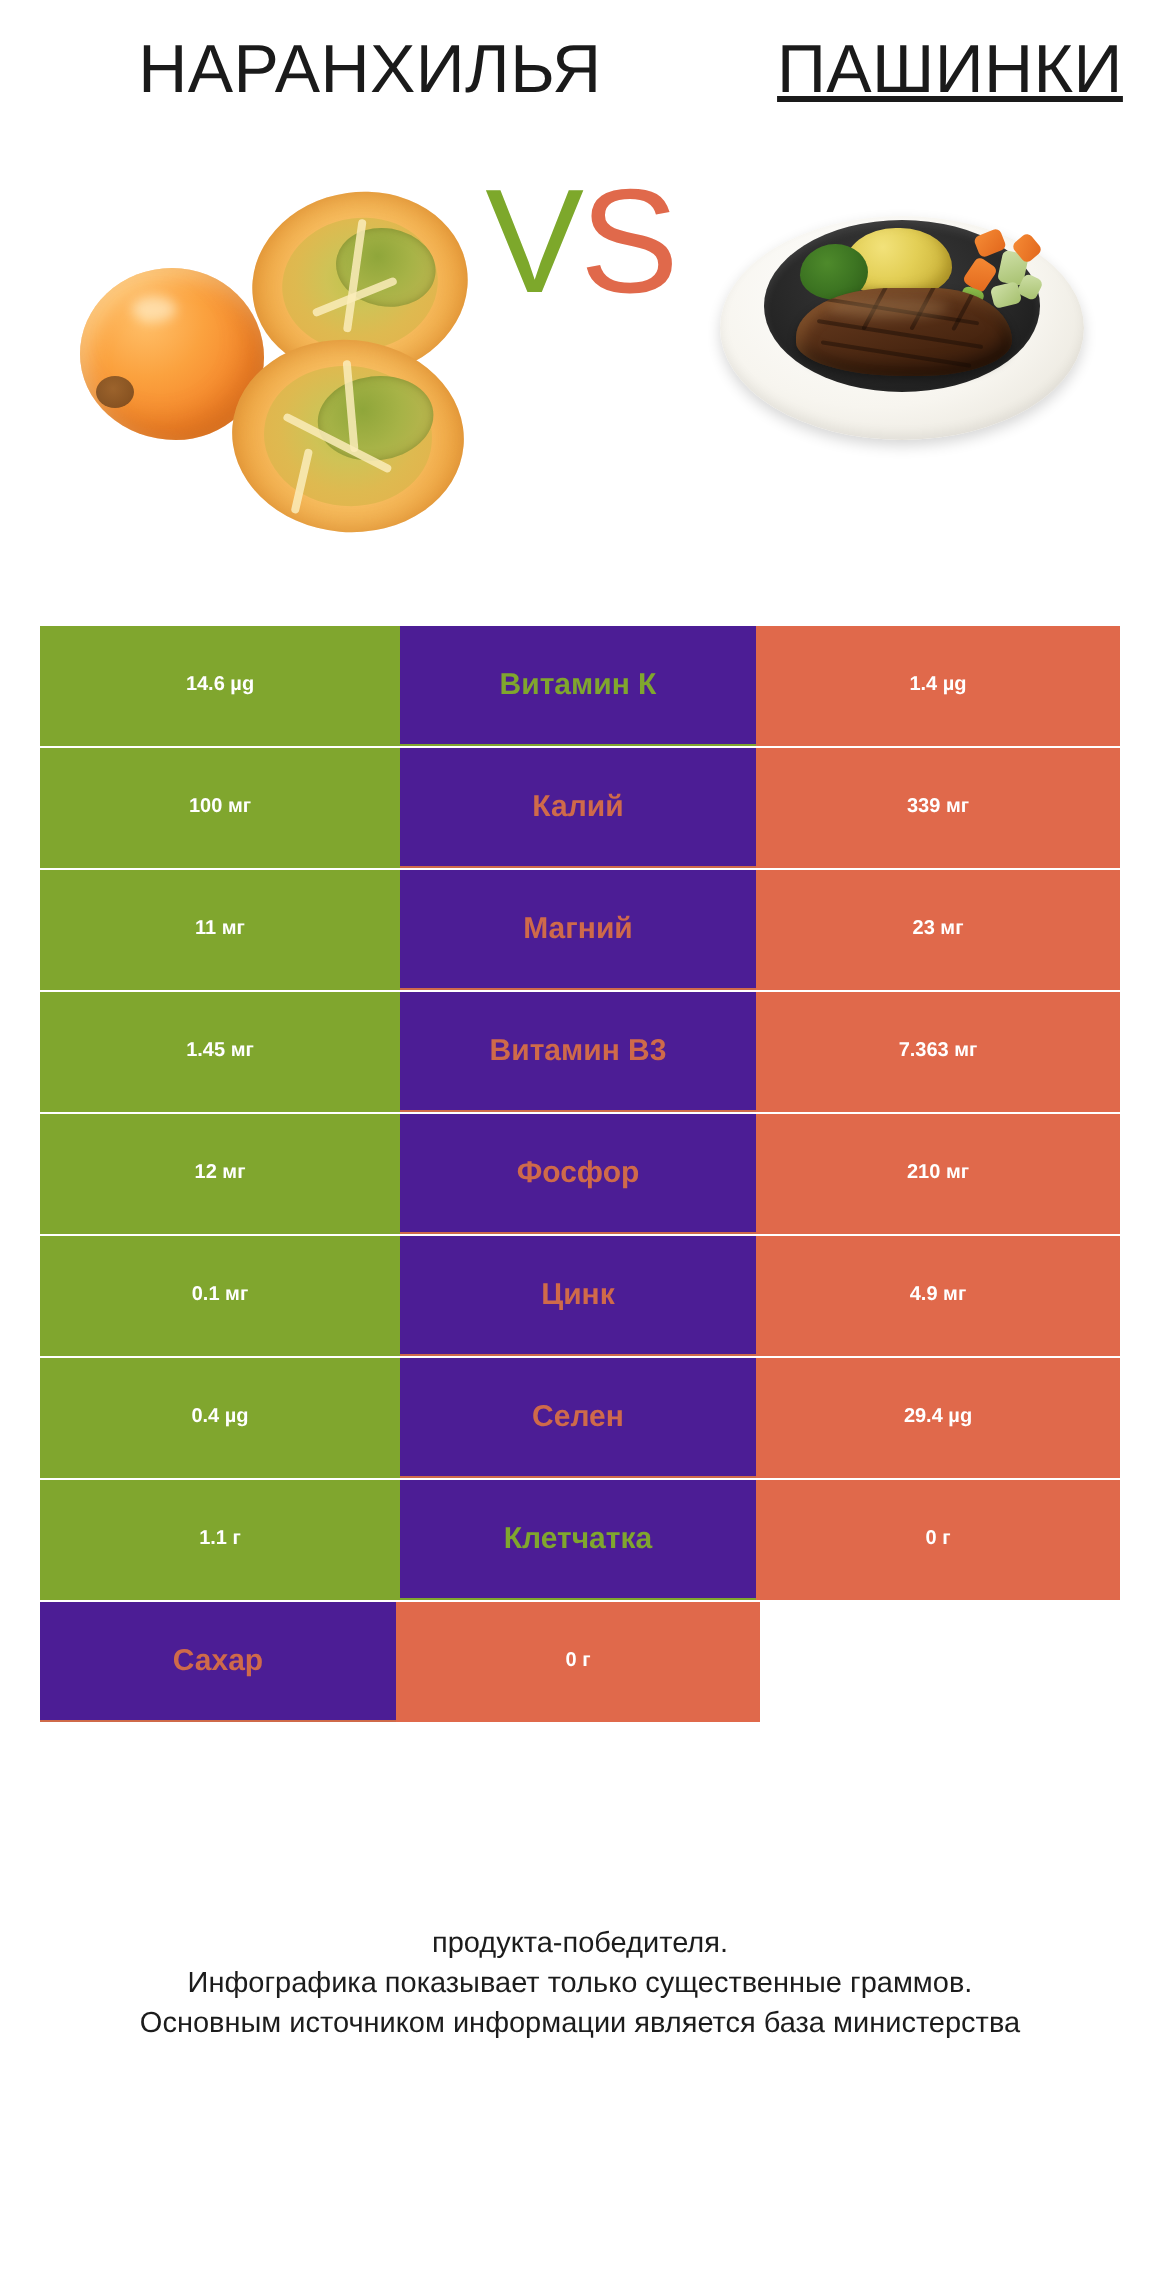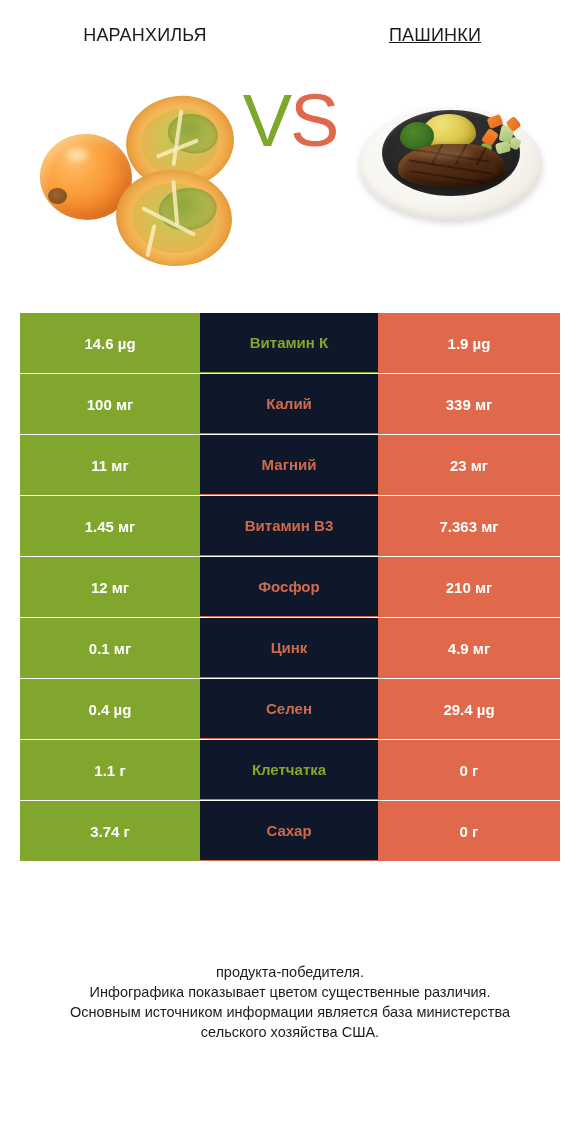--- a/index.html
+++ b/index.html
@@ -18,26 +18,27 @@
   
   .header {
     position: absolute;
     top: 0; left: 0;
     width: 580px;
     height: 70px;
   }
   .food-title {
     position: absolute;
     top: 18px;
-    font-size: 18px;
+    font-size: 34px;
     font-weight: 400;
     color: #1a1a1a;
     letter-spacing: 0.2px;
     white-space: nowrap;
     line-height: 34px;
+    padding-left: 40px;
   }
   .food-title.left  { left: 0;   width: 290px; text-align: center; }
   .food-title.right { left: 290px; width: 290px; text-align: center; text-decoration: underline; }
 
   
   .hero {
     position: absolute;
     top: 76px; left: 0;
     width: 580px;
     height: 210px;
@@ -247,39 +248,39 @@
   }
   .row {
     display: flex;
     height: 60px;
     margin-bottom: 1px;
   }
   .cell {
     display: flex;
     align-items: center;
     justify-content: center;
-    font-size: 15px;
+    font-size: 10px;
     line-height: 1;
     box-sizing: border-box;
   }
   .cell.left {
     width: 180px;
     background: #80a62e;
     color: #ffffff;
     font-weight: 600;
   }
   .cell.right {
     width: 182px;
     background: #e0694b;
     color: #ffffff;
     font-weight: 600;
   }
   .cell.mid {
     width: 178px;
-    background: #0f172a;
+    background: #4c1d95;
     font-size: 15px;
     font-weight: 700;
     border-bottom: 1px solid transparent;
   }
   .cell.mid.win-green  { color: #80a62e; border-bottom-color: #80a62e; }
   .cell.mid.win-orange { color: #cf6a4a; border-bottom-color: #cf6a4a; }
   .row:last-child .cell.mid { border-bottom-color: transparent; text-align: right; }
   .row:last-child .cell.mid.win-green  { border-bottom-color: #80a62e; }
   .row:last-child .cell.mid.win-orange { border-bottom-color: #cf6a4a; }
 
@@ -351,21 +352,21 @@
     <div class="vs">
       <span class="v">V</span><span class="s">S</span>
     </div>
   </div>
 </div>
 
 <div class="table" id="nutrient-table">
     <div class="row">
       <div class="cell left">14.6 µg</div>
       <div class="cell mid win-green">Витамин К</div>
-      <div class="cell right">1.9 µg</div>
+      <div class="cell right">1.4 µg</div>
     </div>
     <div class="row">
       <div class="cell left">100 мг</div>
       <div class="cell mid win-orange">Калий</div>
       <div class="cell right">339 мг</div>
     </div>
     <div class="row">
       <div class="cell left">11 мг</div>
       <div class="cell mid win-orange">Магний</div>
       <div class="cell right">23 мг</div>
@@ -389,24 +390,22 @@
       <div class="cell left">0.4 µg</div>
       <div class="cell mid win-orange">Селен</div>
       <div class="cell right">29.4 µg</div>
     </div>
     <div class="row">
       <div class="cell left">1.1 г</div>
       <div class="cell mid win-green">Клетчатка</div>
       <div class="cell right">0 г</div>
     </div>
     <div class="row">
-      <div class="cell left">3.74 г</div>
       <div class="cell mid win-orange">Сахар</div>
       <div class="cell right">0 г</div>
     </div>
   </div>
 
 <div class="footer">
   <p>продукта-победителя.</p>
-  <p>Инфографика показывает цветом существенные различия.</p>
+  <p>Инфографика показывает только существенные граммов.</p>
   <p>Основным источником информации является база министерства</p>
-  <p>сельского хозяйства США.</p>
 </div>
 
 </body></html>

